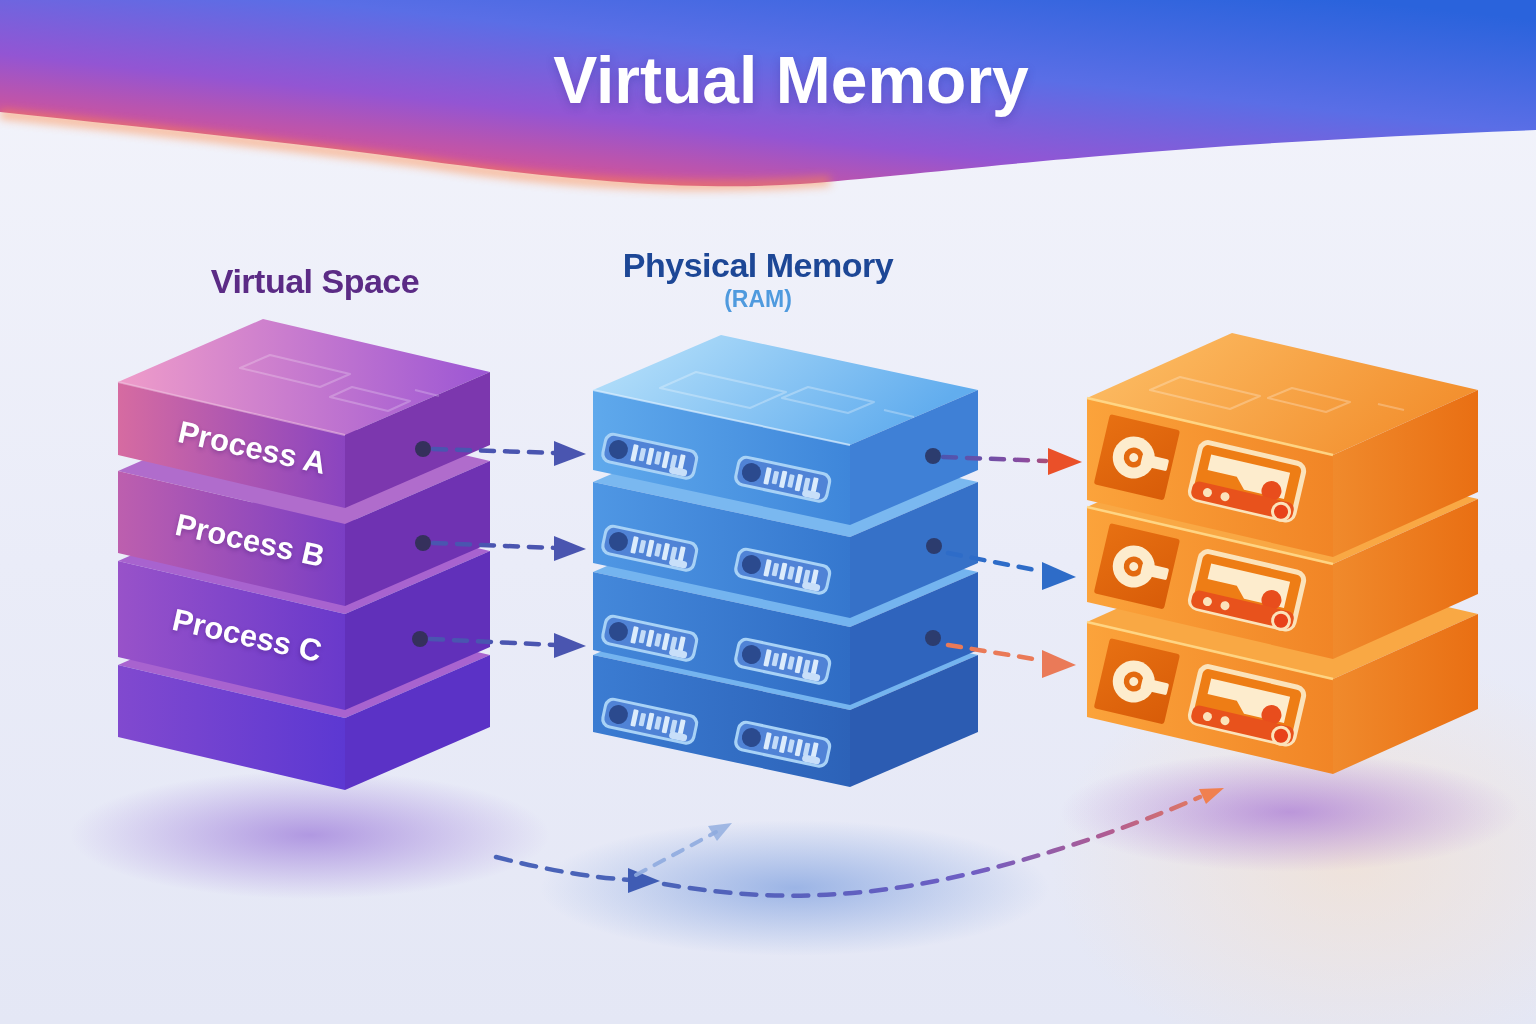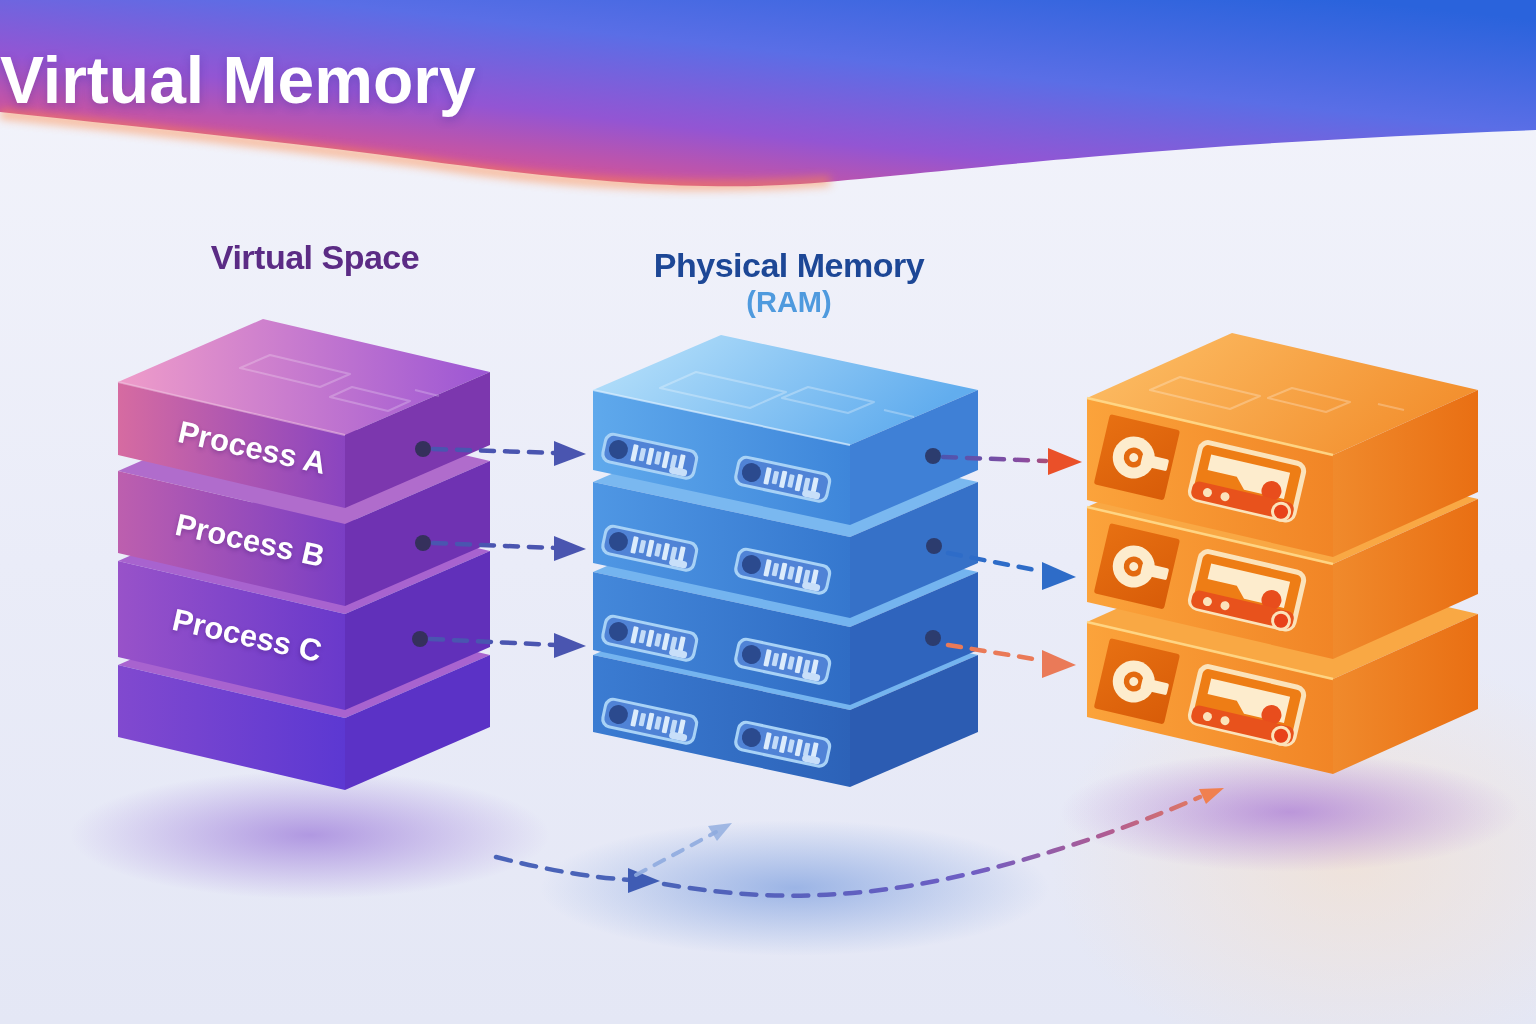--- a/index.html
+++ b/index.html
@@ -4,28 +4,29 @@
 <style>
   html,body{margin:0;padding:0;background:#dfe2ef;}
   #stage{
     position:relative;width:1536px;height:1024px;overflow:hidden;
     font-family:"Liberation Sans","DejaVu Sans",sans-serif;
     background:linear-gradient(180deg,#f3f4fb 0%,#eaecf8 55%,#e4e7f5 100%);
   }
   #scene{position:absolute;left:0;top:0;}
   .txt{position:absolute;margin:0;line-height:1.05;}
   #title{
-    left:0;right:0;top:46px;text-align:left;
+    left:0;right:0;top:46px;text-align:center;
     font-size:66px;font-weight:800;color:#ffffff;letter-spacing:0px;
     text-shadow:0 3px 10px rgba(50,40,140,.28);
+    padding-left:46px;
   }
   .col-head{font-size:34px;font-weight:800;text-align:center;letter-spacing:-.5px;}
-  #head-virtual{left:150px;top:240px;width:330px;color:#5b2b85;}
-  #head-physical{left:614px;top:248px;width:350px;color:#1d4796;}
-  #head-physical .sub{font-size:29px;font-weight:700;color:#4f9ade;margin-top:3px;letter-spacing:0;}
+  #head-virtual{left:150px;top:264px;width:330px;color:#5b2b85;}
+  #head-physical{left:583px;top:248px;width:350px;color:#1d4796;}
+  #head-physical .sub{font-size:23px;font-weight:700;color:#4f9ade;margin-top:3px;letter-spacing:0;}
   #head-swap{left:1108px;top:254px;width:330px;color:#ee7b22;}
   .proc{
     width:180px;text-align:center;color:#ffffff;font-weight:700;font-size:31px;
     transform:rotate(12.5deg);text-shadow:0 2px 4px rgba(60,20,110,.35);
   }
   #proc-a{left:162px;top:432px;}
   #proc-b{left:160px;top:525px;}
   #proc-c{left:157px;top:620px;}
 </style>
 </head>

